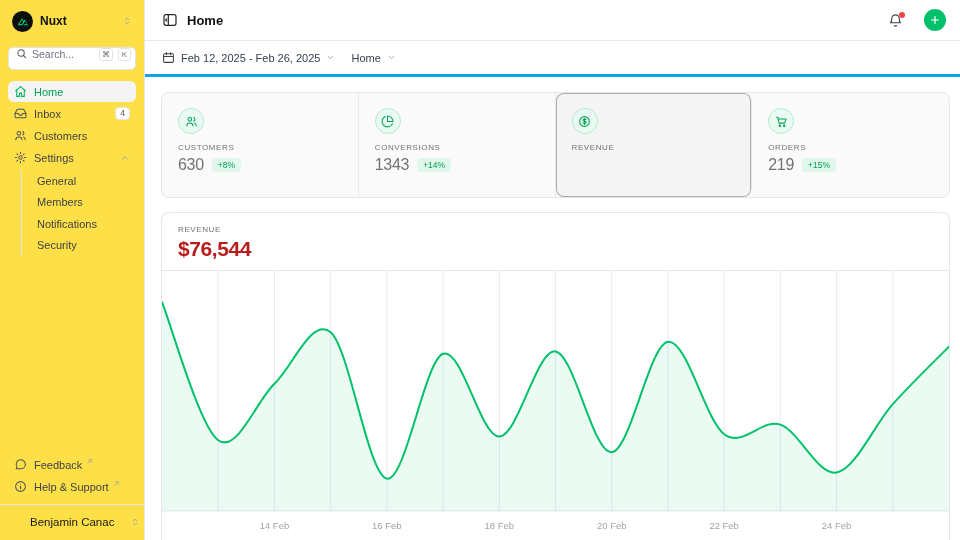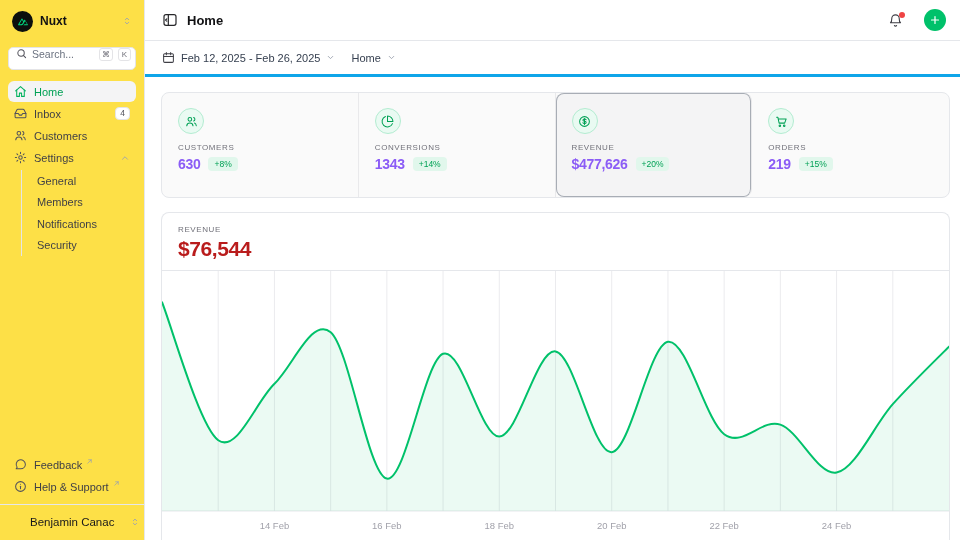--- a/index.html
+++ b/index.html
@@ -66,21 +66,21 @@
   
   .stats { display:grid; grid-template-columns:repeat(4,1fr); border:1px solid #e5e7eb;
     border-radius:8px; background:#fafafa; height:106px; overflow:hidden; }
   .stat { padding:15px 16px; border-right:1px solid #e9e9eb; cursor:pointer; position:relative; }
   .stat:last-child { border-right:none; }
   .stat.selected { background:#f4f4f5; box-shadow:inset 0 0 0 1px #a8adb5; border-radius:8px; }
   .stat-icon-circle { width:26px; height:26px; border-radius:50%; background:#e9faf2;
     border:1px solid #b3ecd1; display:flex; align-items:center; justify-content:center; color:#00a155; }
   .stat-label { margin-top:9px; font-size:8px; font-weight:500; letter-spacing:.6px; color:#71717a; }
   .stat-value-row { margin-top:4px; display:flex; align-items:center; gap:8px; }
-  .stat-value { font-size:14px; font-weight:700; color:#8b5cf6; letter-spacing:-.3px; }
+  .stat-value { font-size:16px; font-weight:400; color:#737373; letter-spacing:-.3px; }
   .delta-badge { background:#e1f7ec; color:#00a155; font-size:8.5px; font-weight:500;
     padding:3px 6px; border-radius:4px; line-height:1; }
 
   
   .chart-card { margin-top:14px; border:1px solid #e5e7eb; border-radius:8px 8px 0 0; border-bottom:none;
     background:#fff; flex:1; display:flex; flex-direction:column; min-height:0; overflow:hidden; }
   .chart-head { padding:12px 16px 9px 16px; border-bottom:1px solid #e5e7eb; }
   .chart-label { font-size:8px; font-weight:500; letter-spacing:.6px; color:#71717a; }
   .chart-value { font-size:21px; font-weight:700; color:#b91c1c; letter-spacing:-.4px; margin-top:3px; }
   .chart-body { flex:1; min-height:0; }
@@ -321,24 +321,20 @@
 
         <div class="stat selected">
           <span class="stat-icon-circle">
             <svg width="13" height="13" viewBox="0 0 24 24" fill="none" stroke="currentColor" stroke-width="1.9" stroke-linecap="round" stroke-linejoin="round">
                 <circle cx="12" cy="12" r="9"></circle>
                 <path d="M12 6.5v11"></path>
                 <path d="M15 8.8c-.5-.9-1.6-1.4-2.9-1.4-1.7 0-3 .9-3 2.1s1.3 1.8 3 2.1c1.7.3 3 .9 3 2.1s-1.4 2.1-3.1 2.1c-1.4 0-2.5-.5-3-1.4"></path>
               </svg>
           </span>
           <div class="stat-label">REVENUE</div>
-          <div class="stat-value-row">
-            <span class="stat-value">$477,626</span>
-            <span class="delta-badge">+20%</span>
-          </div>
         </div>
 
         <div class="stat">
           <span class="stat-icon-circle">
             <svg width="13" height="13" viewBox="0 0 24 24" fill="none" stroke="currentColor" stroke-width="1.9" stroke-linecap="round" stroke-linejoin="round">
                 <circle cx="9" cy="20" r="1.4"></circle>
                 <circle cx="17" cy="20" r="1.4"></circle>
                 <path d="M3 4h2.2L7.6 15h10.2L20.5 7.5H6"></path>
               </svg>
           </span>

